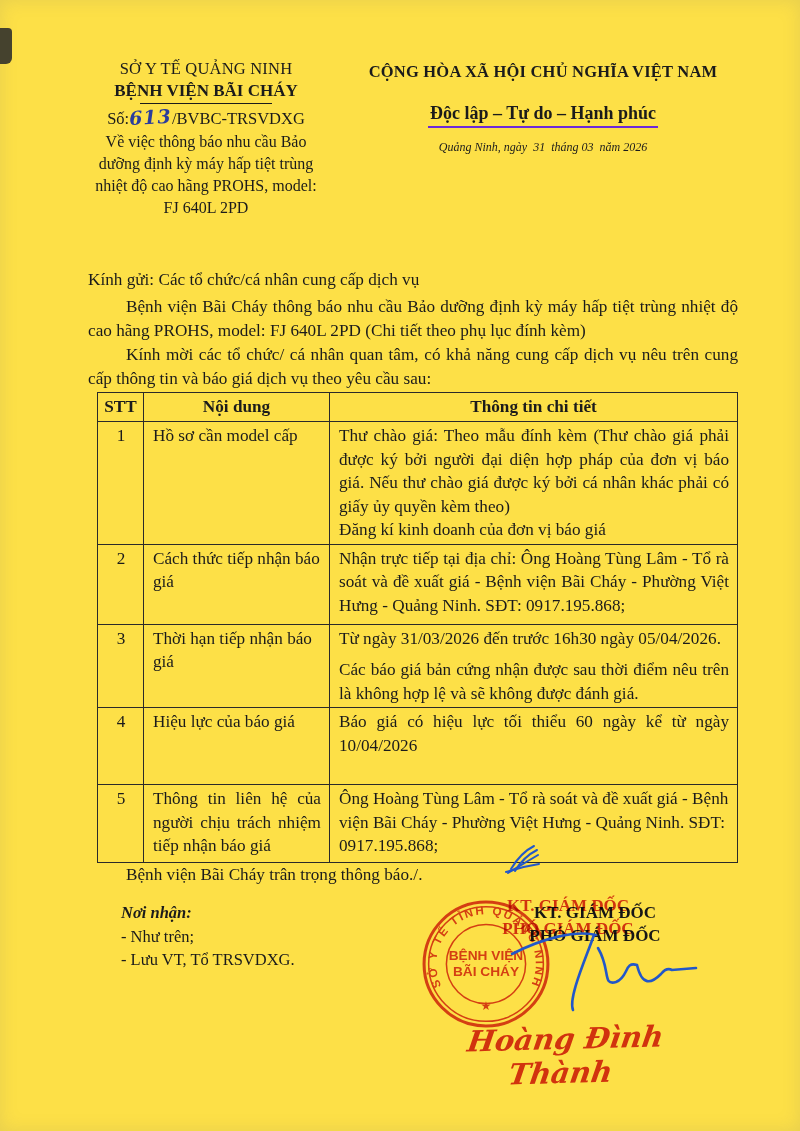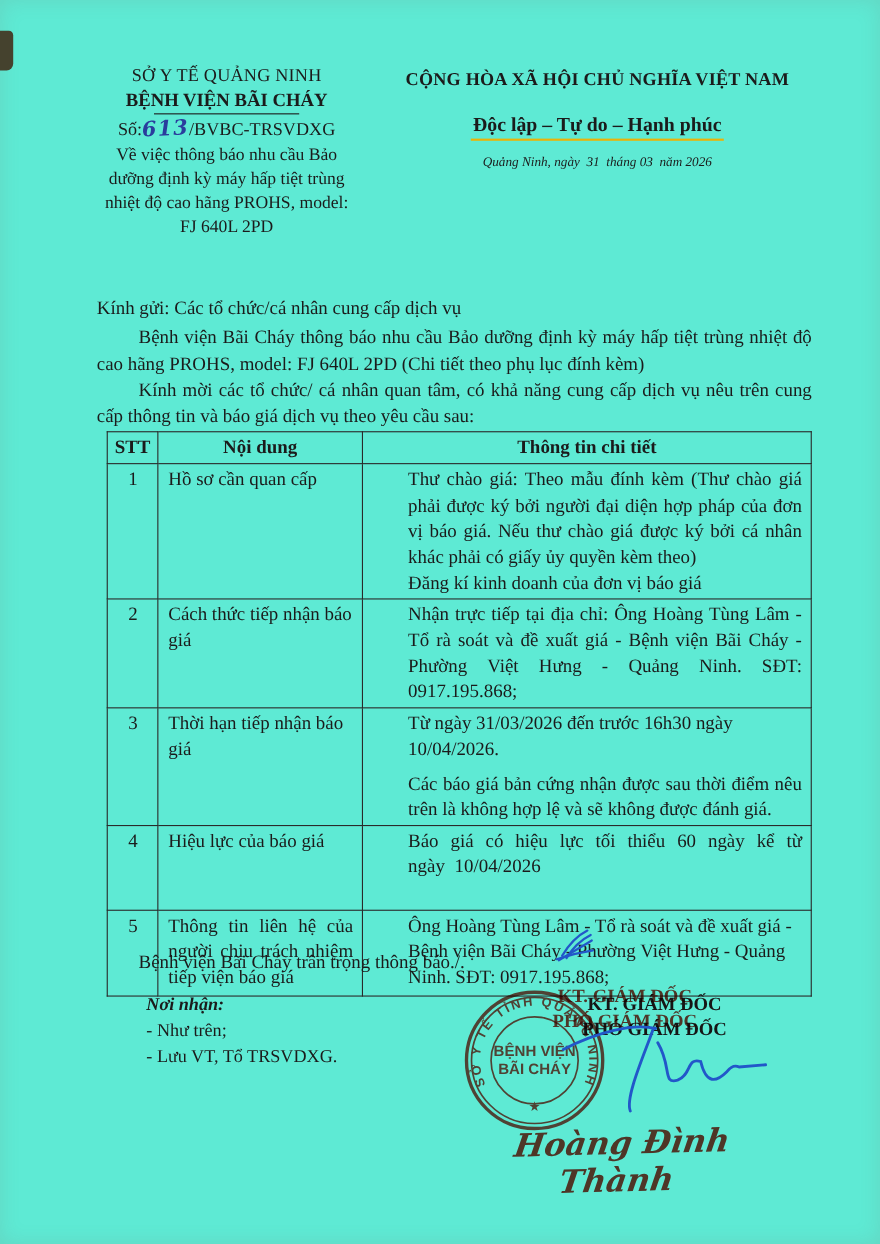--- a/index.html
+++ b/index.html
@@ -1,62 +1,62 @@
 <!DOCTYPE html>
 <html lang="vi"><head>
 <meta charset="utf-8">
 <style>
   html,body{margin:0;padding:0;}
   body{width:800px;height:1131px;background:#e9e9e6;font-family:"Liberation Serif",serif;}
-  .page{position:relative;width:800px;height:1131px;background:#5eead4;overflow:hidden;color:#1b1b1b;
+  .page{position:relative;width:800px;height:1131px;background:#fde047;overflow:hidden;color:#1b1b1b;
         box-shadow:inset 0 0 18px rgba(120,120,110,.18);}
   .corner-mark{position:absolute;left:0;top:28px;width:12px;height:36px;background:#45422e;border-radius:0 4px 6px 0;}
 
   
   .hdr-left{position:absolute;left:95px;top:58px;width:222px;text-align:center;line-height:22px;font-size:16.5px;}
   .org-parent{letter-spacing:.2px;}
   .org-name{font-weight:bold;font-size:17px;}
   .org-underline{width:132px;margin:1px auto 2px;border-top:1.6px solid #1b1b1b;}
   .doc-number{font-size:16.5px;white-space:nowrap;}
   .hand-number{font-family:"DejaVu Serif",serif;font-style:italic;font-weight:bold;color:#2a3d9d;
                font-size:19px;letter-spacing:1px;display:inline-block;transform:rotate(-3deg);}
   .doc-subject{font-size:16px;line-height:22px;margin-top:1px;}
 
   .hdr-right{position:absolute;left:342px;top:62px;width:402px;text-align:center;}
   .national-title{font-weight:bold;font-size:16.5px;letter-spacing:.2px;}
-  .motto{display:inline-block;font-weight:bold;font-size:18px;border-bottom:2px solid #eab308;
+  .motto{display:inline-block;font-weight:bold;font-size:18px;border-bottom:2px solid #6d28d9;
          padding:0 2px 2px;margin-top:3px;}
   .place-date{font-style:italic;font-size:12px;margin-top:12px;white-space:pre;}
 
   
   .body-text{position:absolute;left:88px;top:268px;width:650px;font-size:17.2px;line-height:24px;}
   .salutation{text-align:left;margin:0 0 3px;}
   .body-text p{margin:0;text-indent:38px;text-align:justify;}
 
   
   table.req{position:absolute;left:97px;top:392px;width:641px;border-collapse:collapse;
             font-size:17.2px;table-layout:fixed;}
   table.req th,table.req td{border:1.6px solid #2a2a2a;padding:2px 8px 2px 9px;line-height:23.5px;
             vertical-align:top;overflow:hidden;}
   table.req th{font-weight:bold;text-align:center;height:26px;vertical-align:middle;padding:1px 4px;}
   td.c-stt{text-align:center;}
   td.vmid{vertical-align:middle;}
   td p{margin:0;}
-  td.c-ct p{text-align:justify;margin-left:32px;}
+  td.c-ct p{text-align:justify;}
   td.c-ct p.nojust{text-align:left;}
   td.c-ct p.gap{margin-top:8px;}
   td.c-ct.spread p{word-spacing:4.5px;}
   td.c-nd p.just{text-align:justify;}
   tr.r1{height:106px;} tr.r2{height:80px;} tr.r3{height:78px;} tr.r4{height:77px;} tr.r5{height:78px;}
 
   
   .closing{position:absolute;left:88px;top:846px;width:650px;font-size:17.2px;text-indent:38px;margin-top:19px;}
   .paraph{position:absolute;left:501px;top:842px;width:42px;height:36px;}
 
-  .recipients{position:absolute;left:133px;top:901px;font-size:16.5px;line-height:23px;}
+  .recipients{position:absolute;left:121px;top:901px;font-size:16.5px;line-height:23px;}
   .recipients .title{font-weight:bold;font-style:italic;margin-bottom:1px;}
 
   
   .sig-head{position:absolute;width:180px;text-align:center;font-weight:bold;font-size:17px;line-height:23px;}
   .sig-head.black{left:505px;top:901px;color:#161616;z-index:2;}
   .sig-head.red{left:478px;top:894px;color:#d33a2f;z-index:3;mix-blend-mode:multiply;}
   .stamp{position:absolute;left:419px;top:897px;width:134px;height:134px;z-index:4;
          mix-blend-mode:multiply;opacity:.93;}
   .sig-scribble{position:absolute;left:498px;top:918px;width:205px;height:105px;z-index:5;}
   .signer-name{position:absolute;left:448px;top:1022px;width:230px;text-align:center;z-index:6;
@@ -102,21 +102,21 @@
       <tr>
         <th>STT</th>
         <th>Nội dung</th>
         <th>Thông tin chi tiết</th>
       </tr>
     </thead>
     <tbody>
       <tr class="r1">
         <td class="c-stt">1</td>
         <td class="c-nd">
-            <p>Hồ sơ cần quan cấp</p>
+            <p>Hồ sơ cần model cấp</p>
           </td>
         <td class="c-ct">
           <p>Thư chào giá: Theo mẫu đính kèm (Thư chào giá phải được ký bởi người đại diện hợp pháp của đơn vị báo giá. Nếu thư chào giá được ký bởi cá nhân khác phải có giấy ủy quyền kèm theo)</p>
           <p class="nojust">Đăng kí kinh doanh của đơn vị báo giá</p>
         </td>
       </tr>
       <tr class="r2">
         <td class="c-stt">2</td>
         <td class="c-nd">
             <p>Cách thức tiếp nhận báo giá</p>
@@ -124,37 +124,37 @@
         <td class="c-ct">
           <p>Nhận trực tiếp tại địa chỉ: Ông Hoàng Tùng Lâm - Tổ rà soát và đề xuất giá - Bệnh viện Bãi Cháy - Phường Việt Hưng - Quảng Ninh. SĐT: 0917.195.868;</p>
         </td>
       </tr>
       <tr class="r3">
         <td class="c-stt">3</td>
         <td class="c-nd">
             <p>Thời hạn tiếp nhận báo giá</p>
           </td>
         <td class="c-ct">
-          <p class="nojust">Từ ngày 31/03/2026 đến trước 16h30 ngày 10/04/2026.</p>
+          <p class="nojust">Từ ngày 31/03/2026 đến trước 16h30 ngày 05/04/2026.</p>
           <p class="gap">Các báo giá bản cứng nhận được sau thời điểm nêu trên là không hợp lệ và sẽ không được đánh giá.</p>
         </td>
       </tr>
       <tr class="r4">
         <td class="c-stt vmid">4</td>
         <td class="c-nd">
             <p>Hiệu lực của báo giá</p>
           </td>
         <td class="c-ct spread">
           <p>Báo giá có hiệu lực tối thiểu 60 ngày kể từ ngày 10/04/2026</p>
         </td>
       </tr>
       <tr class="r5">
         <td class="c-stt vmid">5</td>
         <td class="c-nd vmid">
-            <p class="just">Thông tin liên hệ của người chịu trách nhiệm tiếp viện báo giá</p>
+            <p class="just">Thông tin liên hệ của người chịu trách nhiệm tiếp nhận báo giá</p>
           </td>
         <td class="c-ct vmid">
           <p class="nojust">Ông Hoàng Tùng Lâm - Tổ rà soát và đề xuất giá - Bệnh viện Bãi Cháy - Phường Việt Hưng - Quảng Ninh. SĐT: 0917.195.868;</p>
         </td>
       </tr>
     </tbody>
   </table>
 
   <div class="closing">Bệnh viện Bãi Cháy trân trọng thông báo./.</div>
   <svg class="paraph" viewBox="0 0 42 36">

